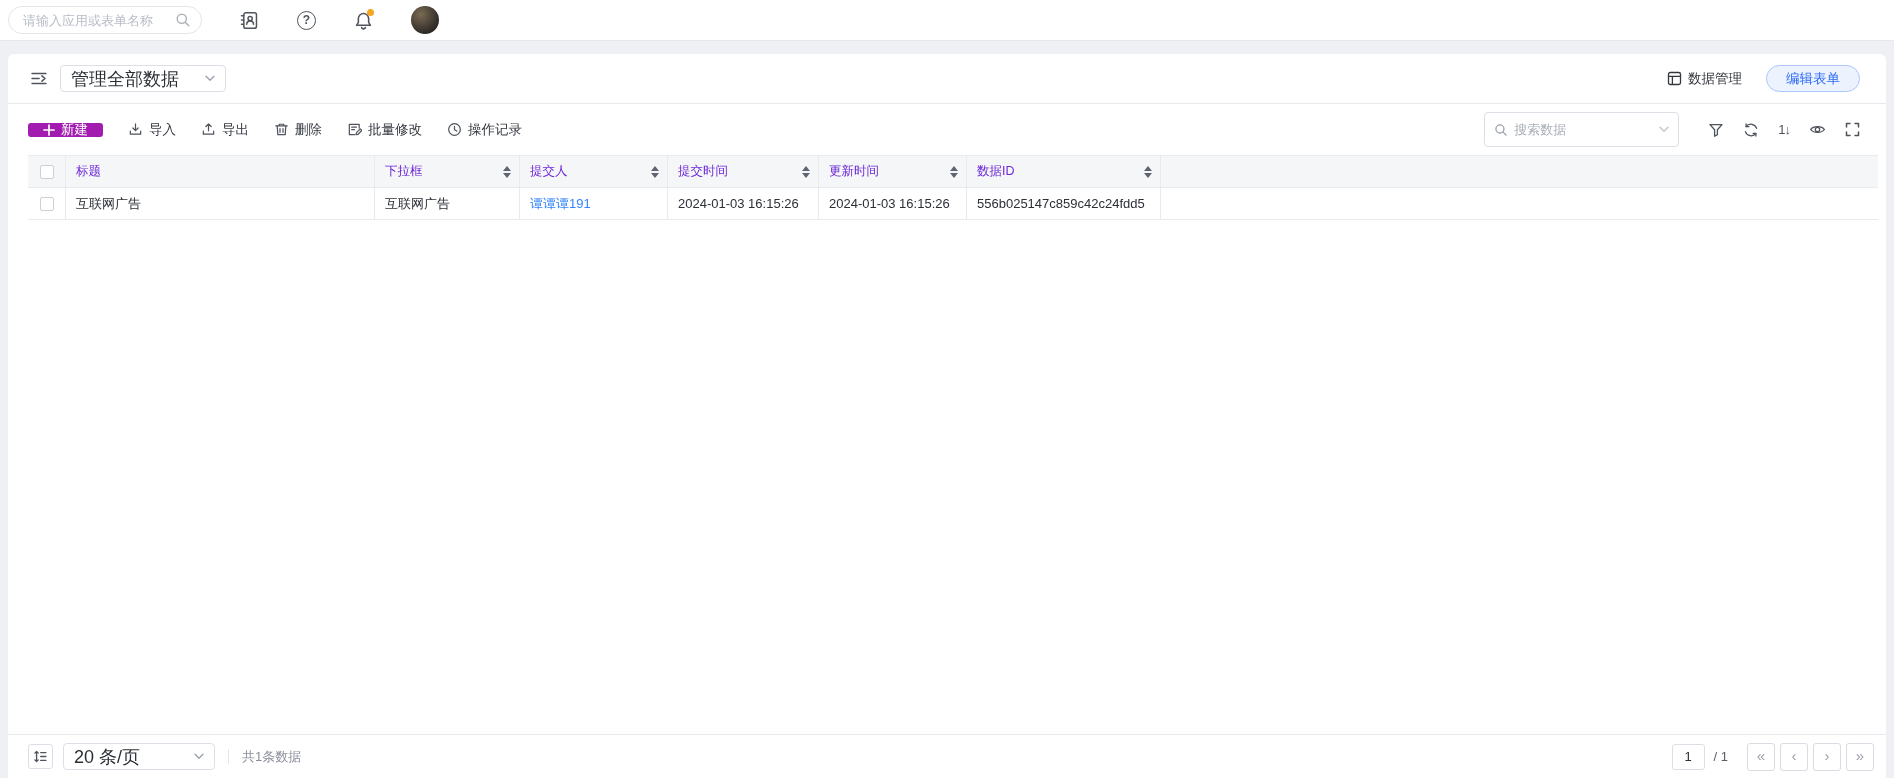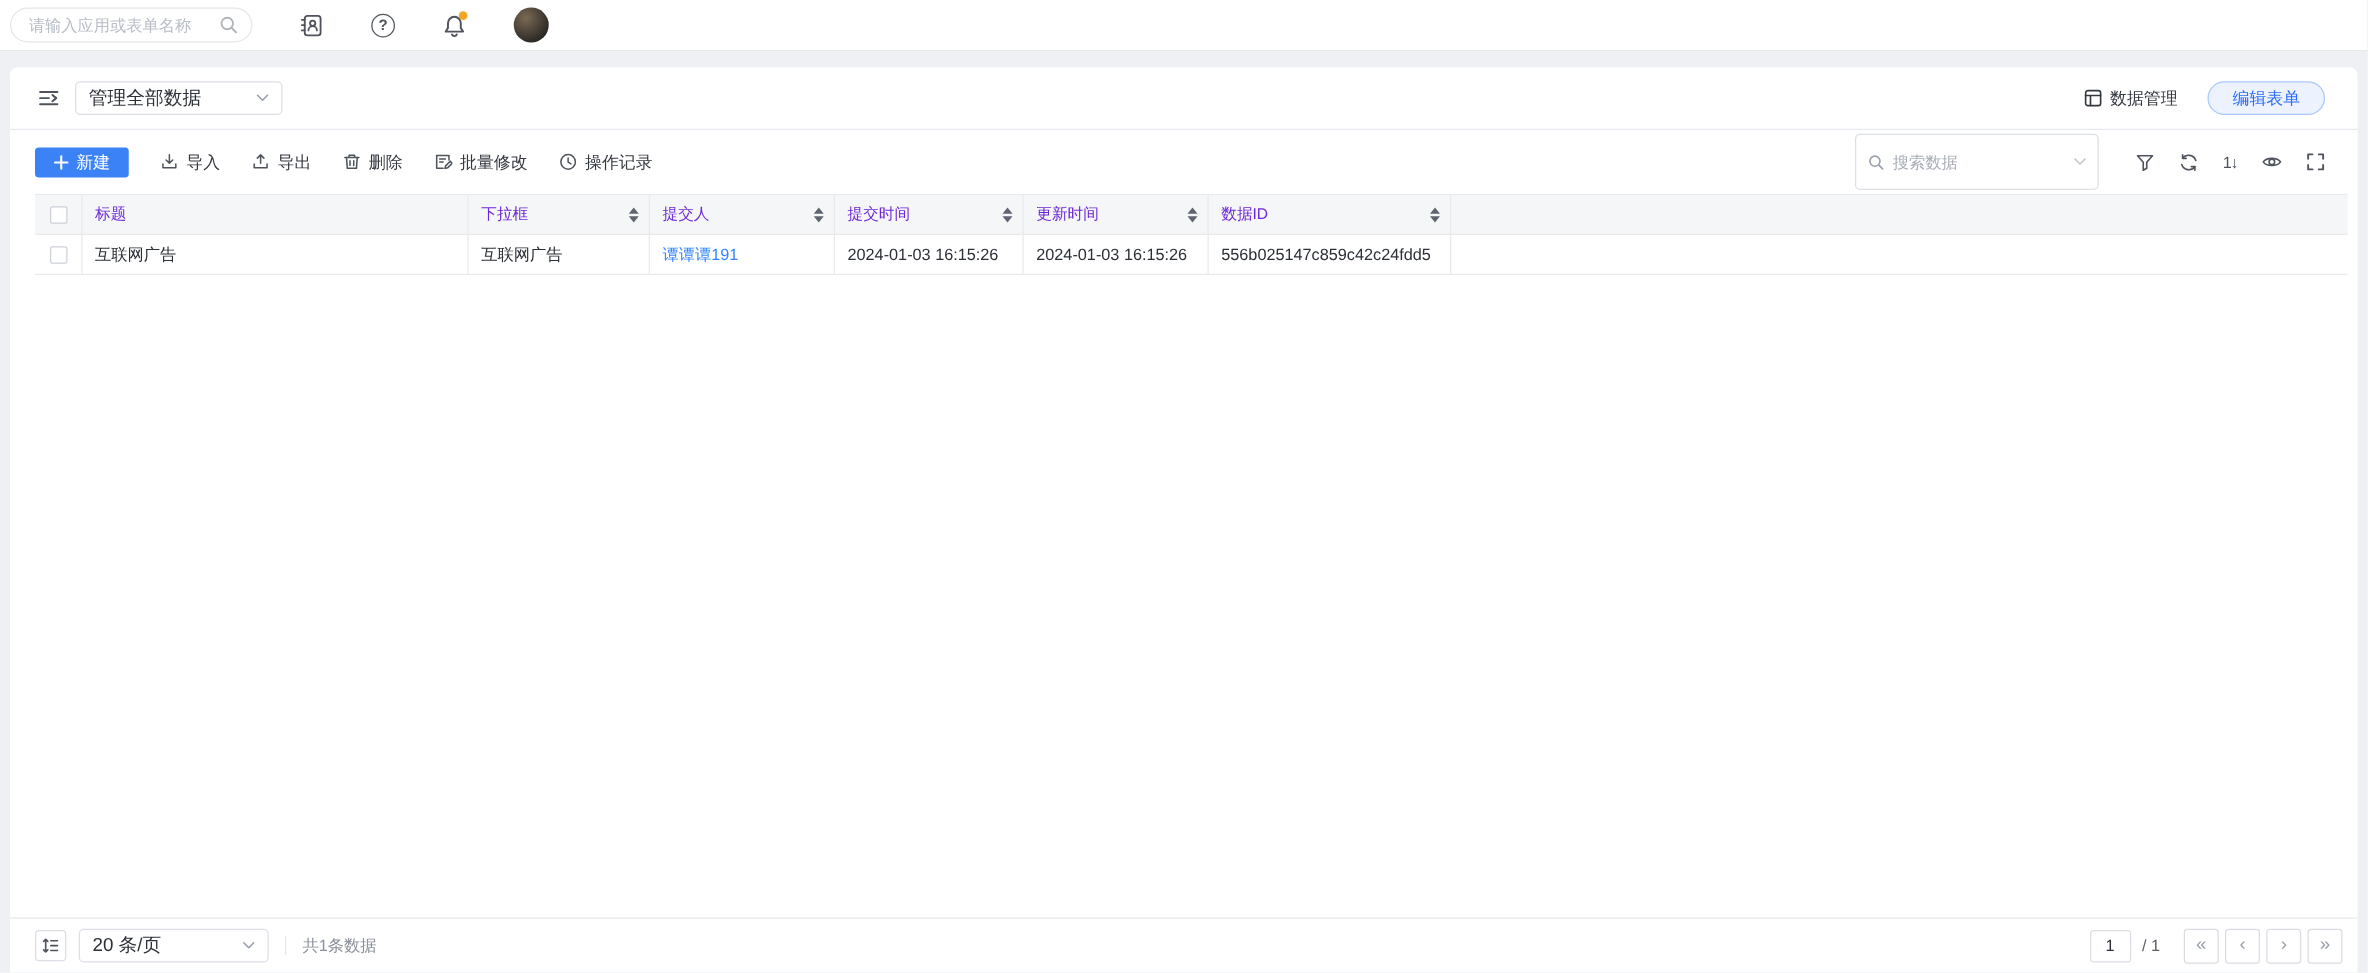--- a/index.html
+++ b/index.html
@@ -34,34 +34,34 @@
   .avatar { width:28px; height:28px; border-radius:50%; cursor:pointer;
     background:radial-gradient(circle at 35% 30%, #7a6a52 0%, #4a4238 45%, #262320 80%); }
 
   
   .panel { margin:13px 8px 0 8px; height:724px; background:#fff; border-radius:6px 6px 0 0;
     display:flex; flex-direction:column; }
 
   .view-bar { height:49px; display:flex; align-items:center; padding:0 26px 0 22px; }
   .view-bar-right { margin-left:auto; display:flex; align-items:center; gap:24px; }
   .select-box { height:27px; border:1px solid #dcdfe6; border-radius:4px; background:#fff;
-    display:flex; align-items:center; padding:0 10px; cursor:pointer; font-size:15px; color:#2b2f36; }
+    display:flex; align-items:center; padding:0 10px; cursor:pointer; font-size:18px; color:#2b2f36; }
   .select-box .chev { margin-left:auto; }
   .view-select { width:166px; margin-left:12px; }
   .text-btn { display:flex; align-items:center; gap:6px; font-size:13.5px; color:#34383f; cursor:pointer; }
   .edit-form-pill { height:27px; padding:0 19px; display:flex; align-items:center;
     background:#ecf3ff; border:1px solid #aac7ff; border-radius:14px;
     color:#2e6bf6; font-size:13.5px; cursor:pointer; }
 
   .toolbar { height:52px; border-top:1px solid #e7e9ee; display:flex; align-items:center; padding:0 26px 0 20px; }
-  .btn-primary { height:24px; padding:0 15px; background:#3b82f6; color:#fff; border:none; border-radius:3px;
+  .btn-primary { height:14px; padding:0 15px; background:#a21caf; color:#fff; border:none; border-radius:3px;
     font-size:13.5px; display:flex; align-items:center; gap:6px; cursor:pointer; font-family:inherit; }
   .toolbar .text-btn { margin-left:25px; }
   .toolbar-right { margin-left:auto; display:flex; align-items:center; gap:19px; }
-  .data-search { width:195px; height:45px; border:1px solid #dcdfe6; border-radius:4px;
+  .data-search { width:195px; height:35px; border:1px solid #dcdfe6; border-radius:4px;
     display:flex; align-items:center; padding:0 9px; margin-right:10px; }
   .data-search input { flex:1; border:none; outline:none; font-size:13px; font-family:inherit; min-width:0; margin-left:6px; }
   .data-search input::placeholder { color:#a8adb6; }
 
   
   .table-area { flex:1; overflow:hidden; padding:0 8px 0 20px; }
   .dtable { width:100%; border-top:1px solid #e8eaec; font-size:13px; }
   .tr { display:flex; border-bottom:1px solid #e8eaec; }
   .tr.head { background:#f5f6f7; }
   .cell { height:31px; display:flex; align-items:center; padding:0 8px 0 10px; border-right:1px solid #e8eaec; overflow:hidden; white-space:nowrap; }

